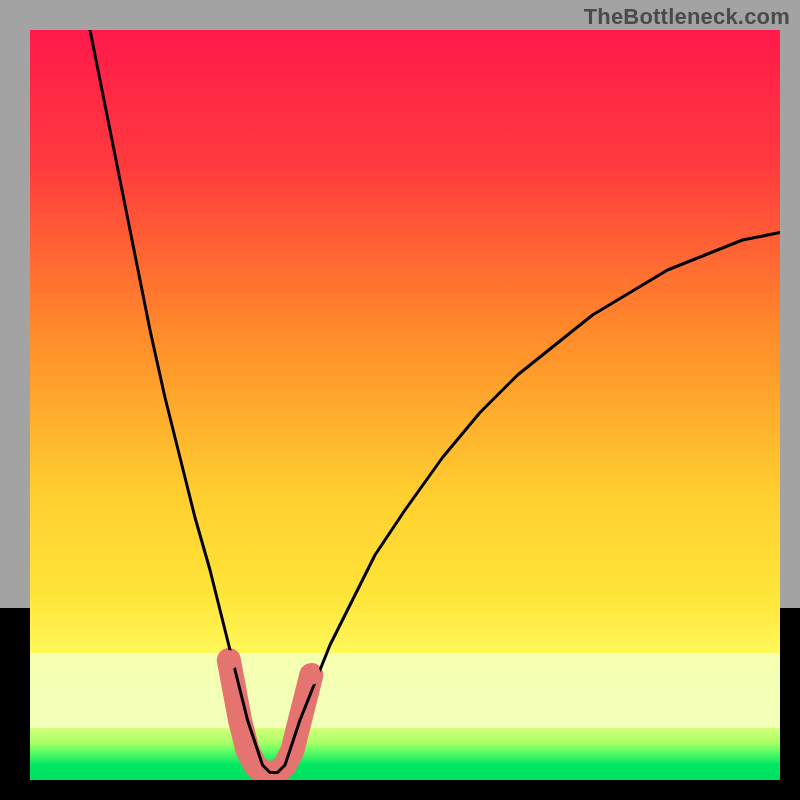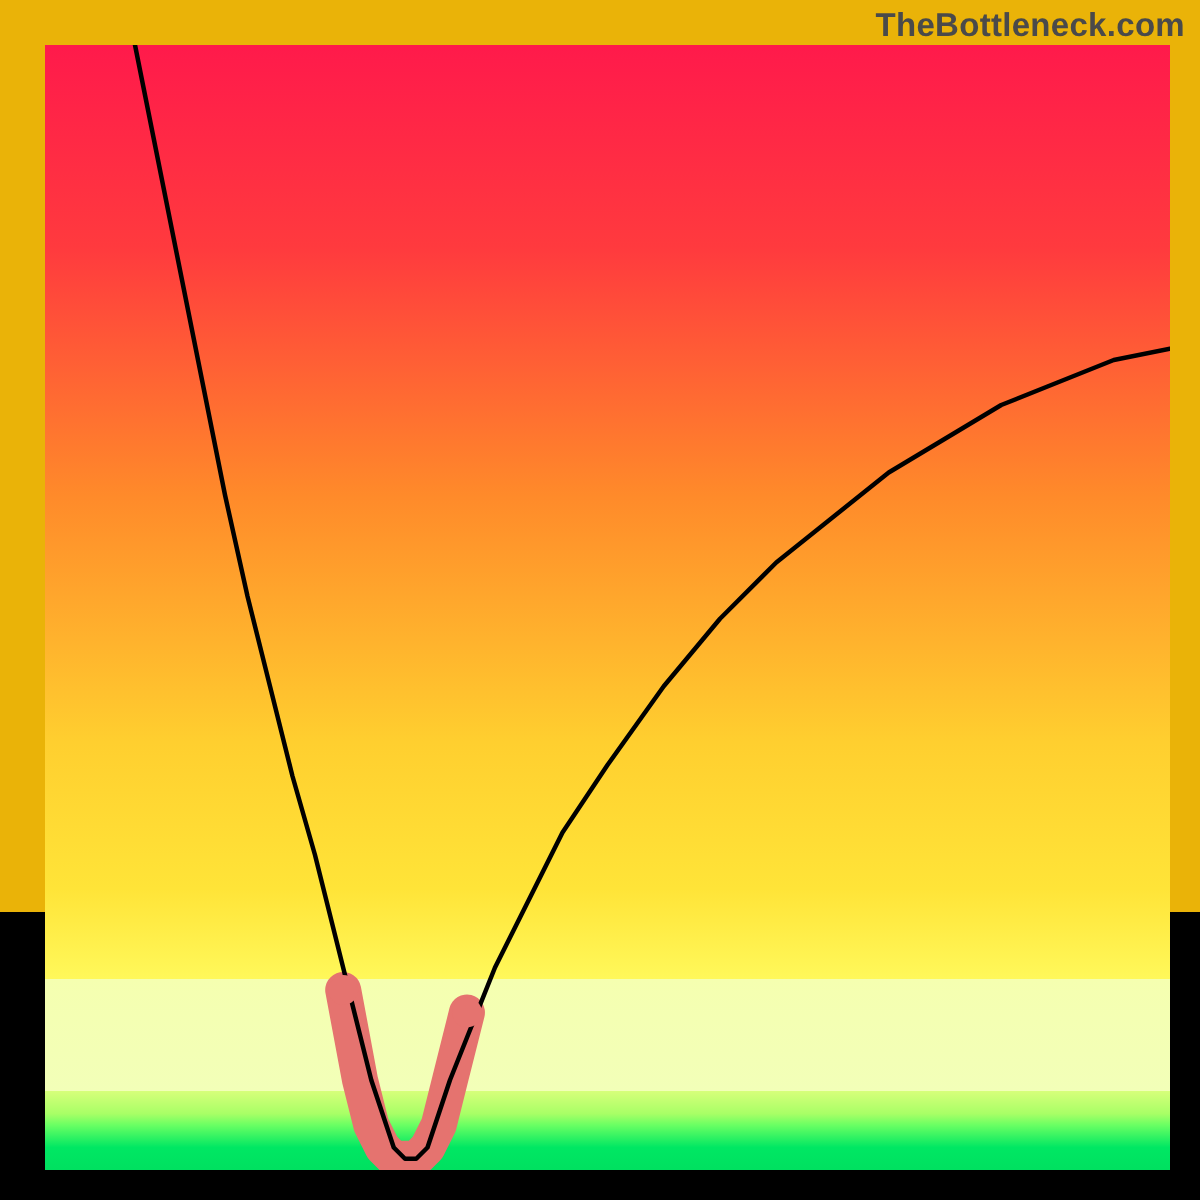--- a/index.html
+++ b/index.html
@@ -8,21 +8,21 @@
     width: 800px;
     height: 800px;
     background: #000;
     overflow: hidden;
     font-family: Arial, Helvetica, sans-serif;
   }
   .frame {
     position: relative;
     width: 800px;
     height: 608px;
-    background: #eab308;
+    background: #a3a3a3;
   }
   .watermark {
     position: absolute;
     top: 4px;
     right: 10px;
     color: #4a4a4a;
     font-size: 22px;
     font-weight: 600;
     letter-spacing: 0.2px;
     z-index: 10;

